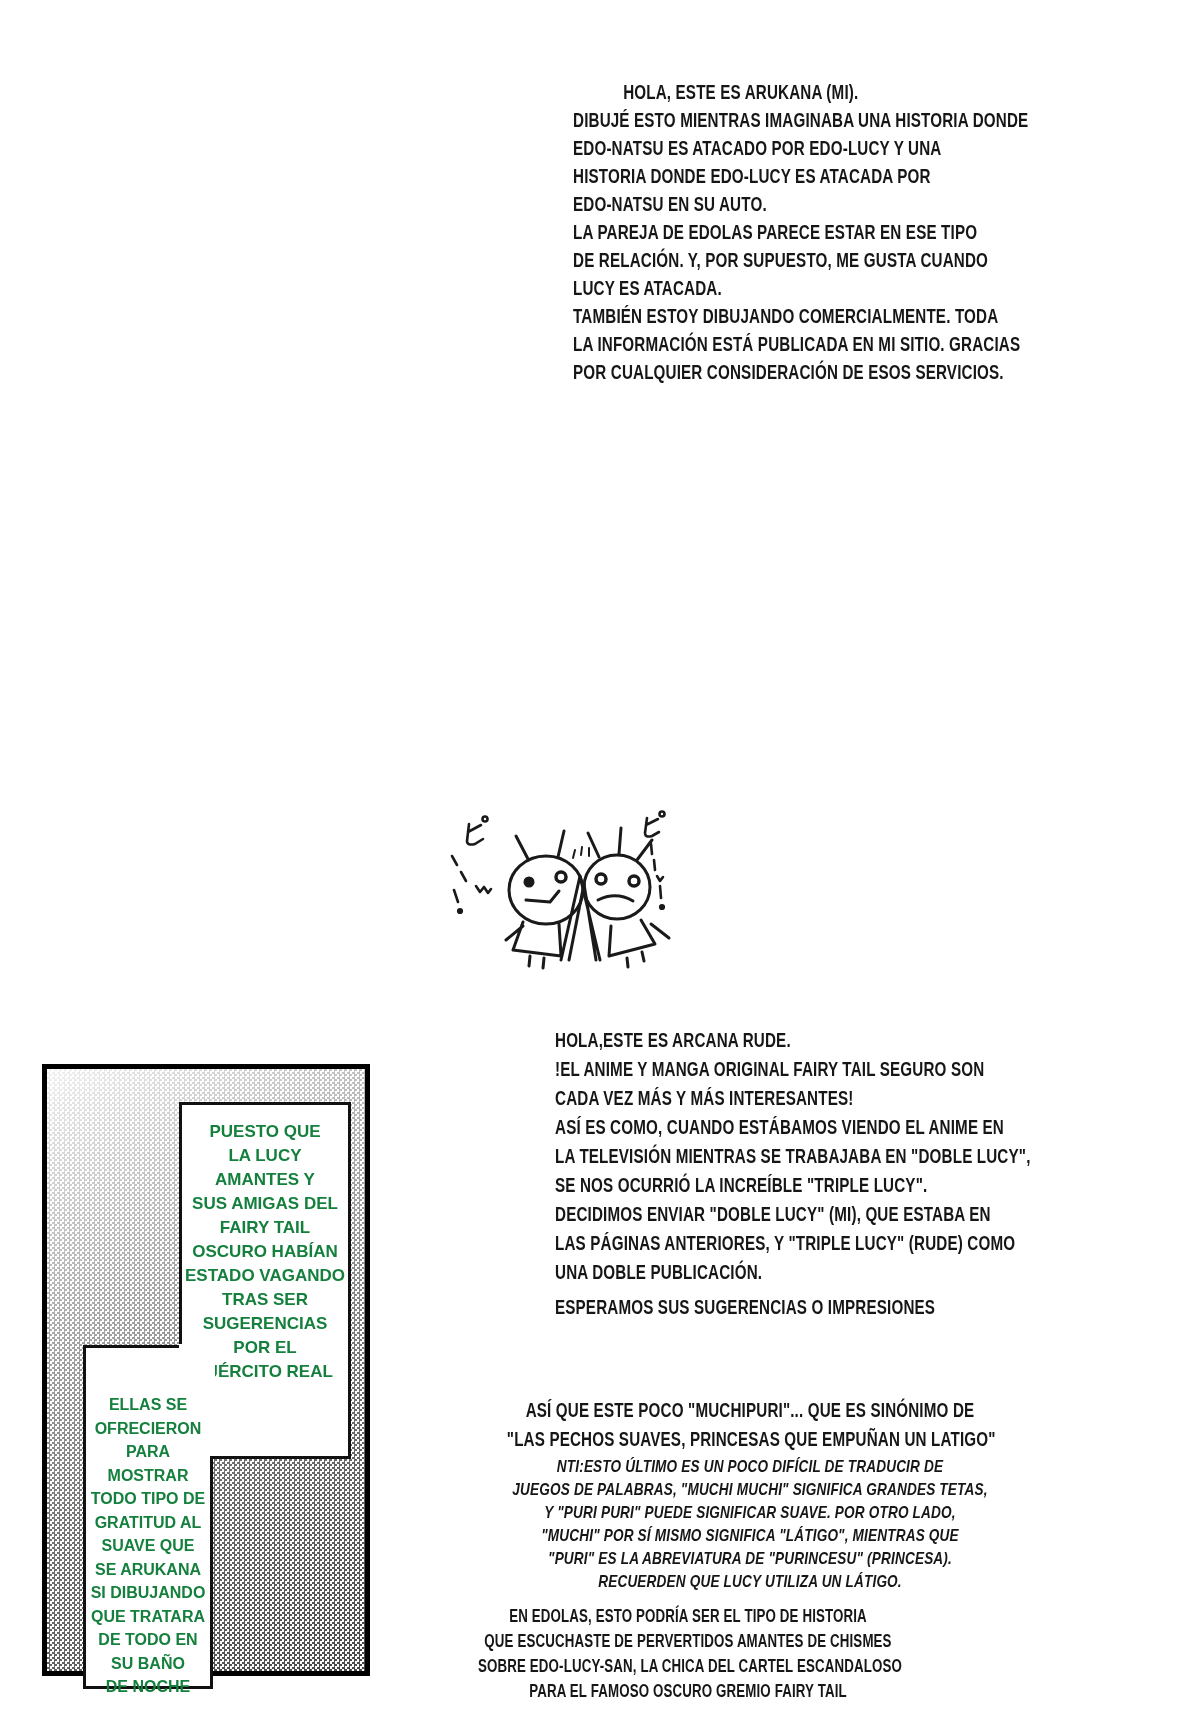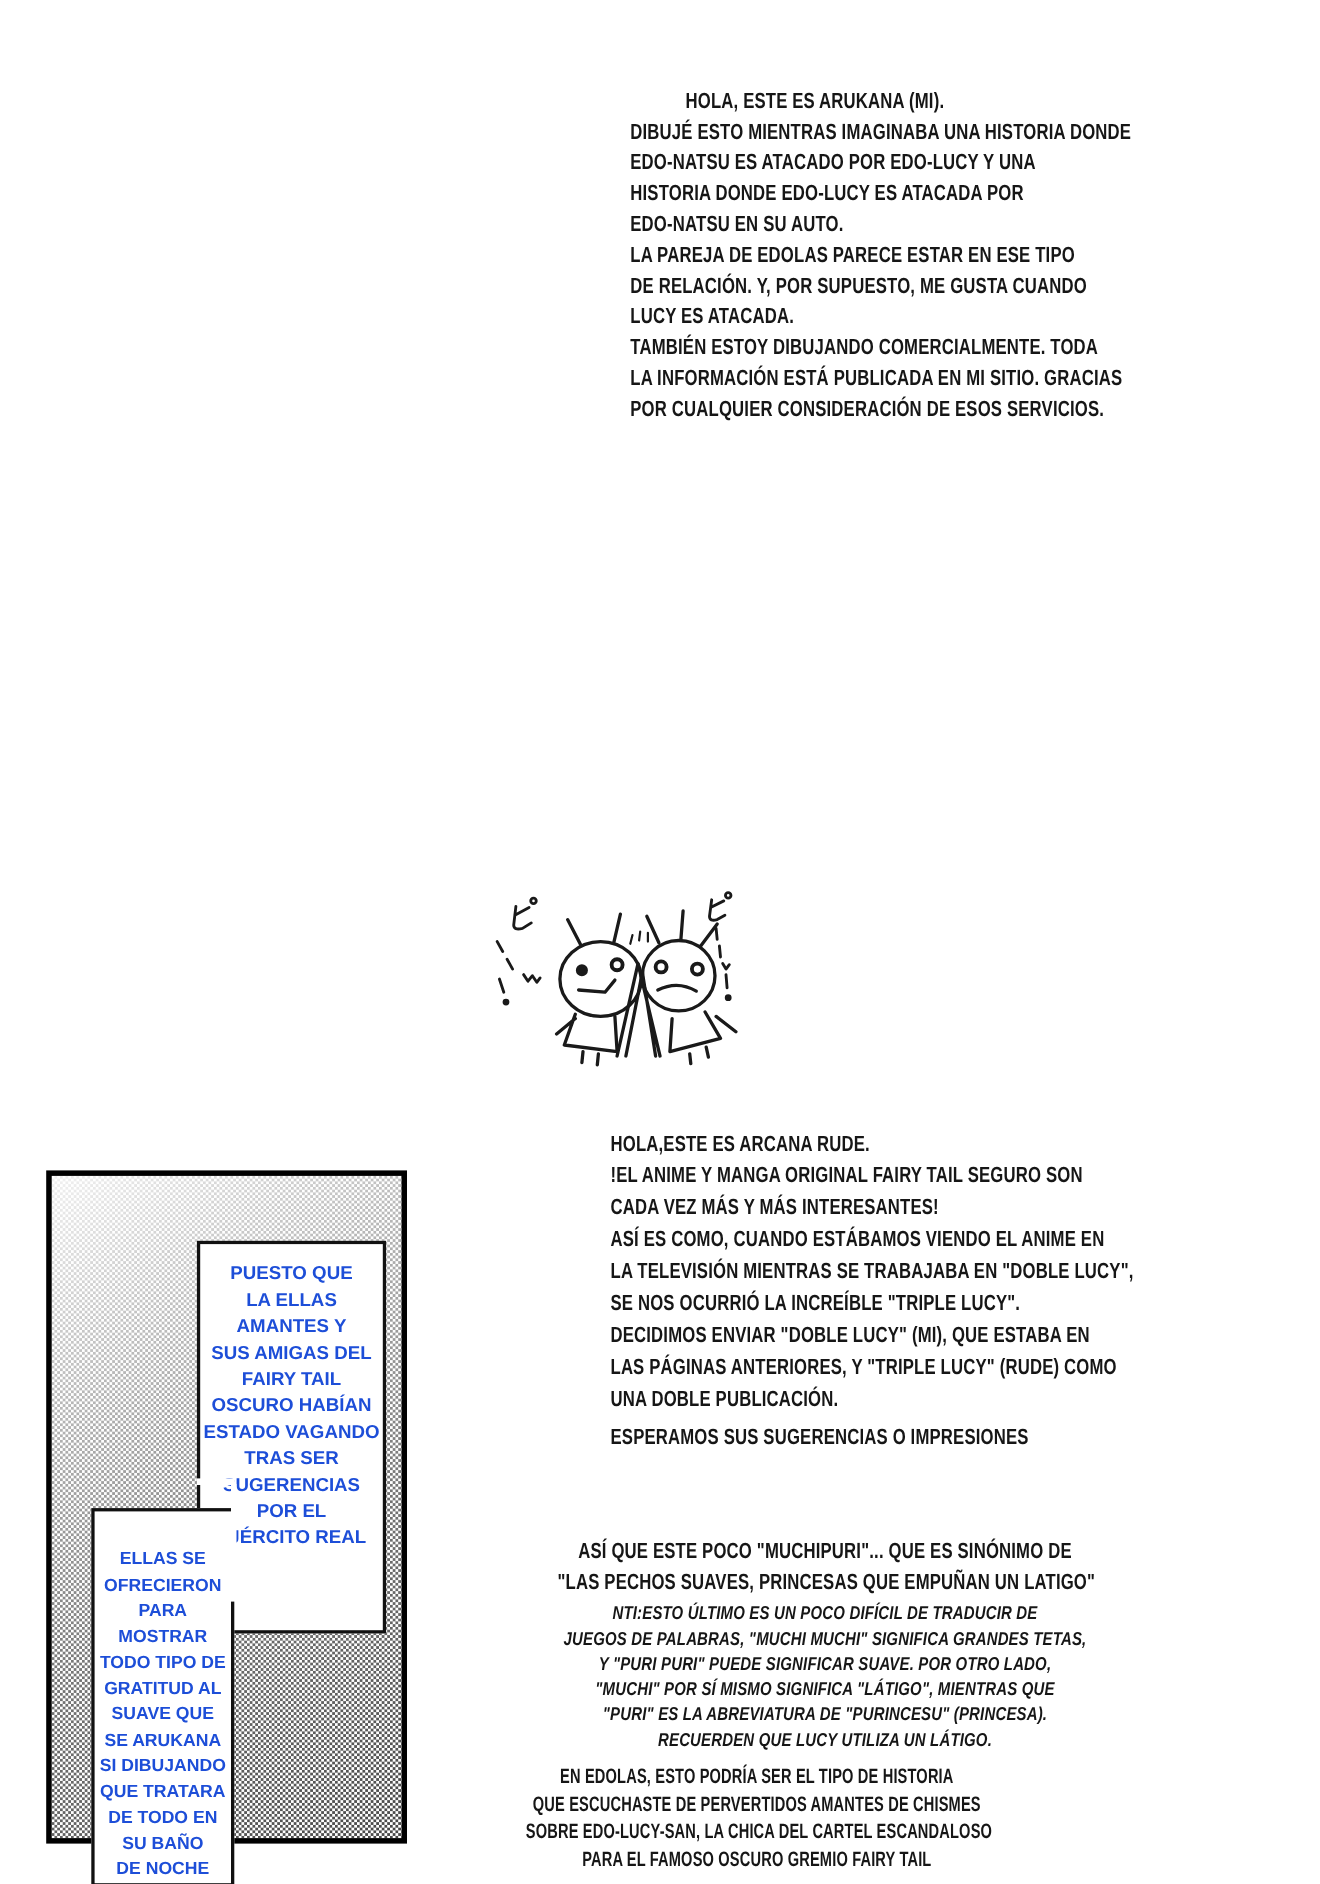--- a/index.html
+++ b/index.html
@@ -31,26 +31,26 @@
     left:42px;top:1064px;width:328px;height:612px;
     border:5px solid #000;box-sizing:border-box;z-index:1;
     background:
       linear-gradient(150deg, rgba(255,255,255,.93) 0%, rgba(255,255,255,.6) 30%,
                       rgba(255,255,255,.28) 60%, rgba(255,255,255,.05) 100%),
       repeating-conic-gradient(#3e3e3e 0% 25%, #ffffff 0% 50%);
     background-size:100% 100%, 5px 5px;
   }
   .caption{
     box-sizing:border-box;background:#fff;border:3px solid #111;
-    text-align:center;font-weight:700;color:#1d4ed8;margin-top:26px;
+    text-align:center;font-weight:700;color:#15803d;
   }
   #caption-top{left:179px;top:1102px;width:172px;height:357px;z-index:2;
     font-size:17px;line-height:24px;padding-top:15px;}
   #caption-bottom{left:83px;top:1345px;width:130px;height:344px;z-index:3;
-    font-size:16px;line-height:23.5px;padding-top:32px;}
+    font-size:16px;line-height:23.5px;padding-top:45px;}
   .patch{background:#fff;z-index:4;}
   #patch-a{left:179px;top:1344px;width:34px;height:6px;}
   #patch-b{left:210px;top:1349px;width:5px;height:107px;}
 
   #doodle{left:428px;top:798px;z-index:1;}
 </style>
 </head>
 <body>
 
 <div class="page">
@@ -143,21 +143,21 @@
   <div class="abs txt cond-e" id="note-edolas">
       <div class="line">EN EDOLAS, ESTO PODRÍA SER EL TIPO DE HISTORIA</div>
       <div class="line">QUE ESCUCHASTE DE PERVERTIDOS AMANTES DE CHISMES</div>
       <div class="line">SOBRE EDO-LUCY-SAN, LA CHICA DEL CARTEL ESCANDALOSO</div>
       <div class="line">PARA EL FAMOSO OSCURO GREMIO FAIRY TAIL</div>
     </div>
 
   <div class="abs" id="panel-outer"></div>
   <div class="abs caption" id="caption-top">
       <div class="line">PUESTO QUE</div>
-      <div class="line">LA ELLAS</div>
+      <div class="line">LA LUCY</div>
       <div class="line">AMANTES Y</div>
       <div class="line">SUS AMIGAS DEL</div>
       <div class="line">FAIRY TAIL</div>
       <div class="line">OSCURO HABÍAN</div>
       <div class="line">ESTADO VAGANDO</div>
       <div class="line">TRAS SER</div>
       <div class="line">SUGERENCIAS</div>
       <div class="line">POR EL</div>
       <div class="line">EJÉRCITO REAL</div>
     </div>

